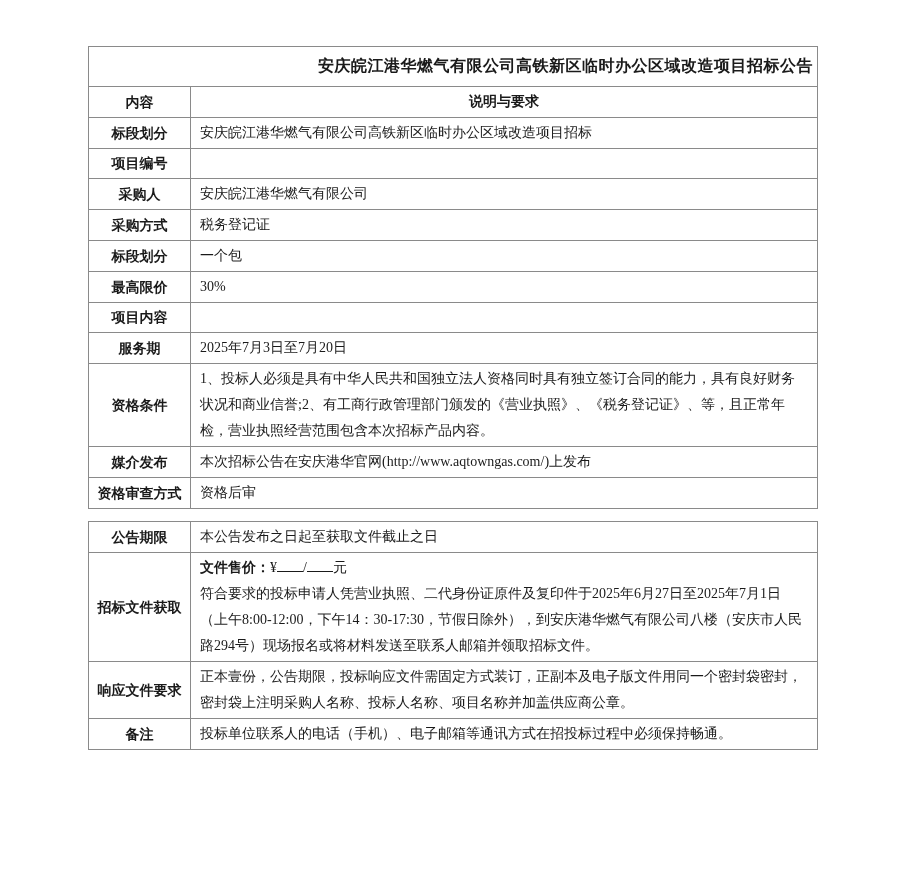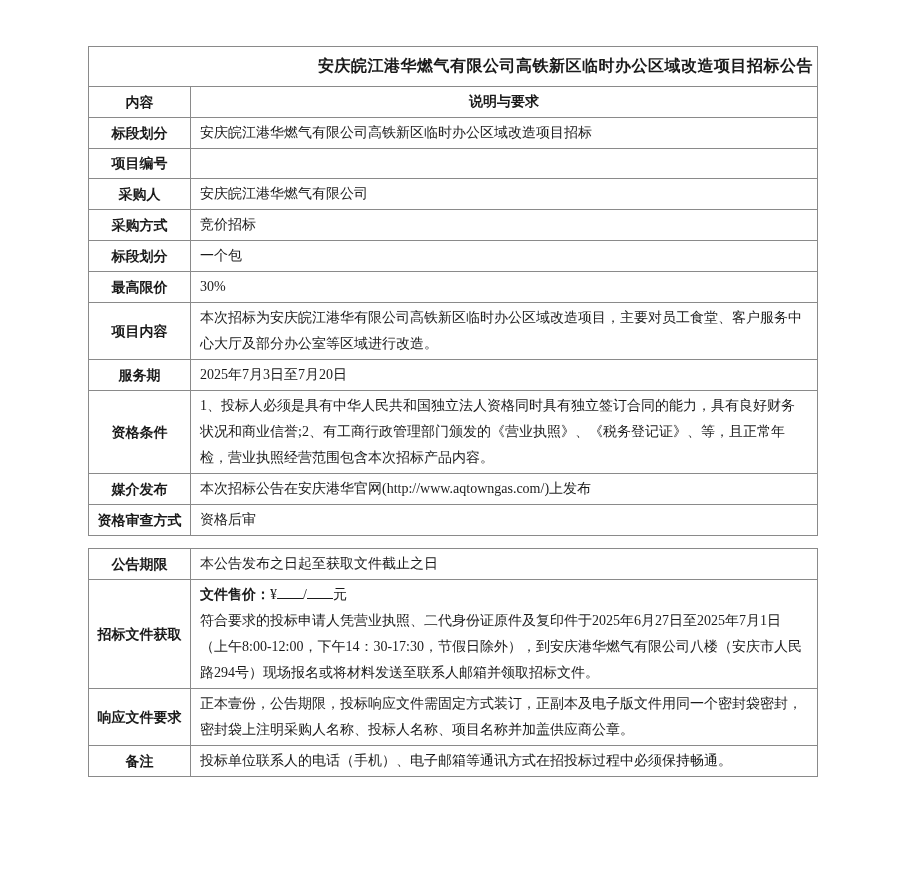--- a/index.html
+++ b/index.html
@@ -57,35 +57,32 @@
     </div>
     <div class="row">
       <div class="lcell">项目编号</div>
     </div>
     <div class="row">
       <div class="lcell">采购人</div>
       <div class="vcell">安庆皖江港华燃气有限公司</div>
     </div>
     <div class="row">
       <div class="lcell">采购方式</div>
-      <div class="vcell">竞价招标</div>
+      <div class="vcell">税务登记证</div>
     </div>
     <div class="row">
       <div class="lcell">标段划分</div>
       <div class="vcell">一个包</div>
     </div>
     <div class="row">
       <div class="lcell">最高限价</div>
       <div class="vcell">30%</div>
     </div>
     <div class="row">
       <div class="lcell">项目内容</div>
-      <div class="vcell">
-          <span class="block">本次招标为安庆皖江港华有限公司高铁新区临时办公区域改造项目，主要对员工食堂、客户服务中心大厅及部分办公室等区域进行改造。</span>
-        </div>
     </div>
     <div class="row">
       <div class="lcell">服务期</div>
       <div class="vcell">2025年7月3日至7月20日</div>
     </div>
     <div class="row">
       <div class="lcell">资格条件</div>
       <div class="vcell">
           <span class="block">1、投标人必须是具有中华人民共和国独立法人资格同时具有独立签订合同的能力，具有良好财务状况和商业信誉;2、有工商行政管理部门颁发的《营业执照》、《税务登记证》、等，且正常年检，营业执照经营范围包含本次招标产品内容。</span>
         </div>

